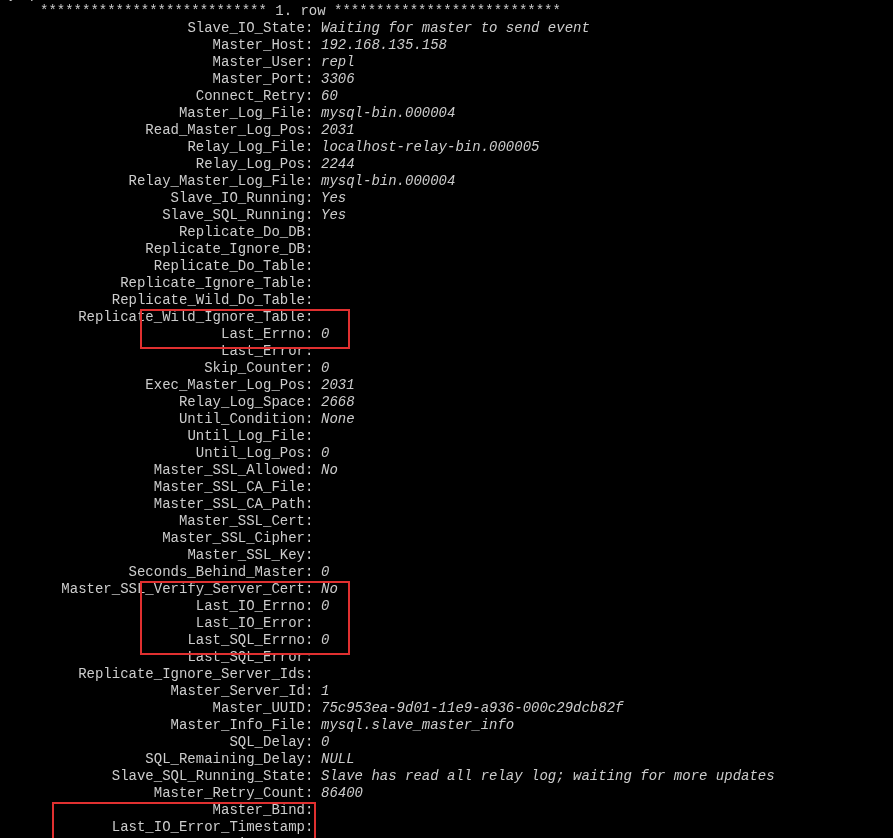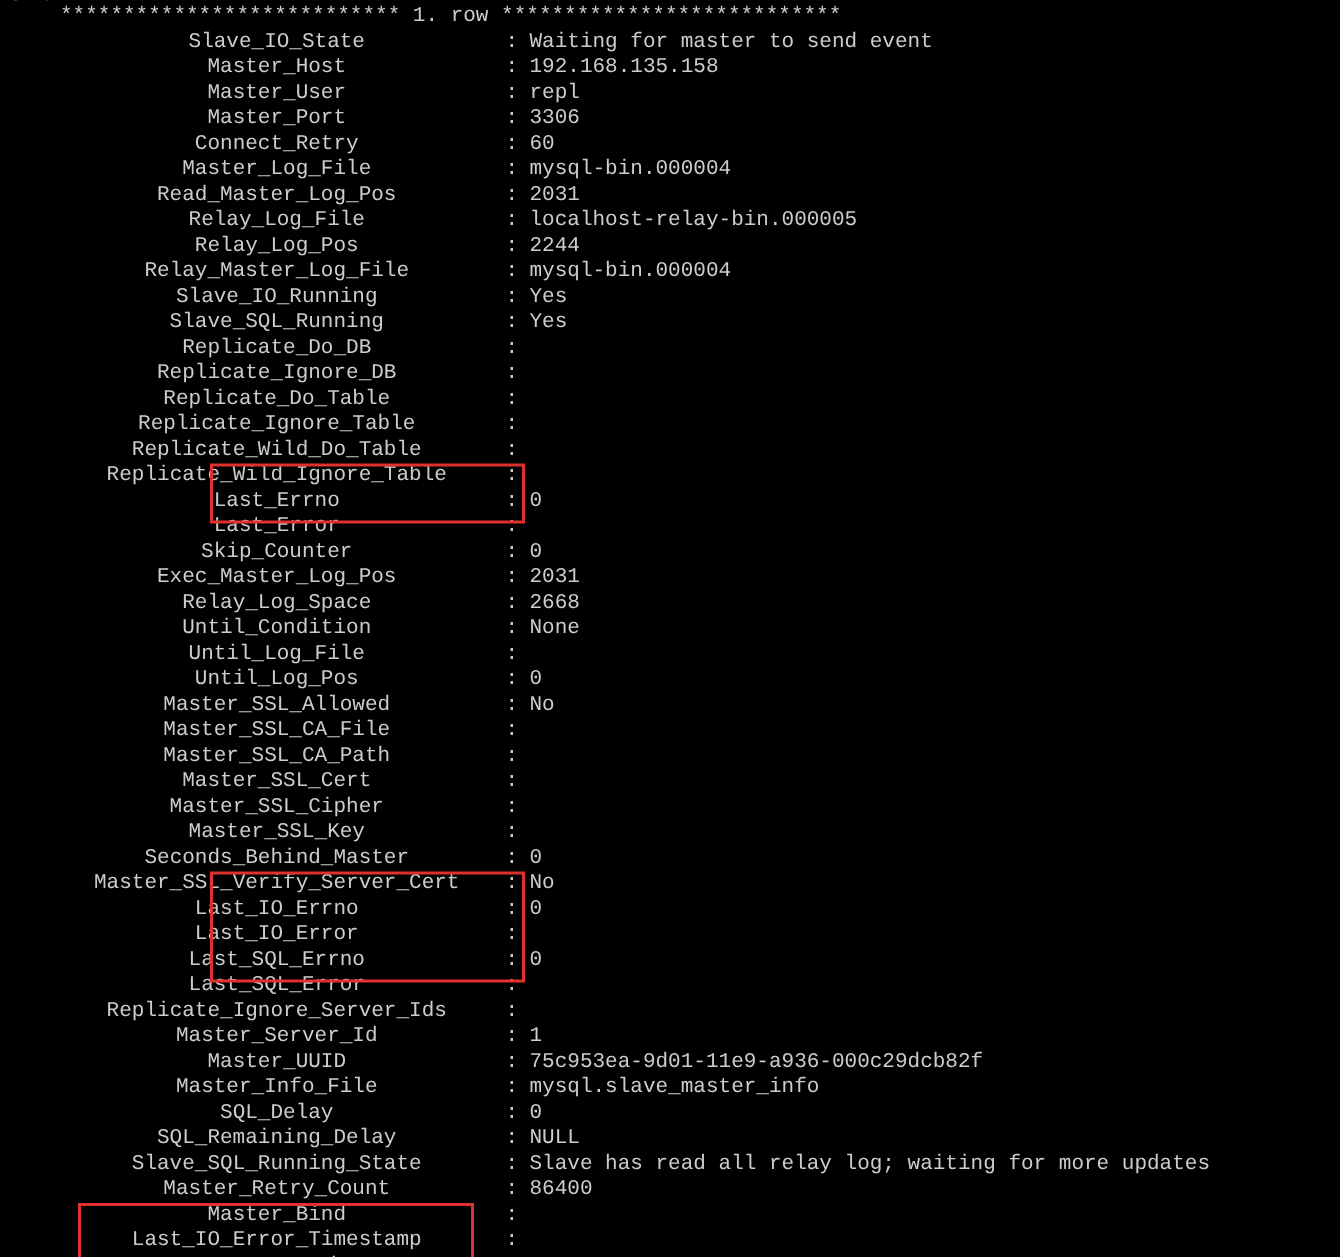--- a/index.html
+++ b/index.html
@@ -18,32 +18,32 @@
     position: relative;
     padding: 0;
     white-space: pre;
   }
   .line {
     display: flex;
   }
   .key {
     display: inline-block;
     width: 305px;
-    text-align: center;
+    text-align: right;
     padding-right: 0;
-    margin-left: 32px;
   }
   .sep {
     display: inline-block;
     width: 16px;
     text-align: left;
   }
   .val {
     display: inline-block;
     text-align: center;
+    font-style: italic;
   }
   .rect {
     position: absolute;
     border: 2px solid #e03030;
     background: transparent;
     pointer-events: none;
     box-sizing: border-box;
   }
 </style>
 </head>

